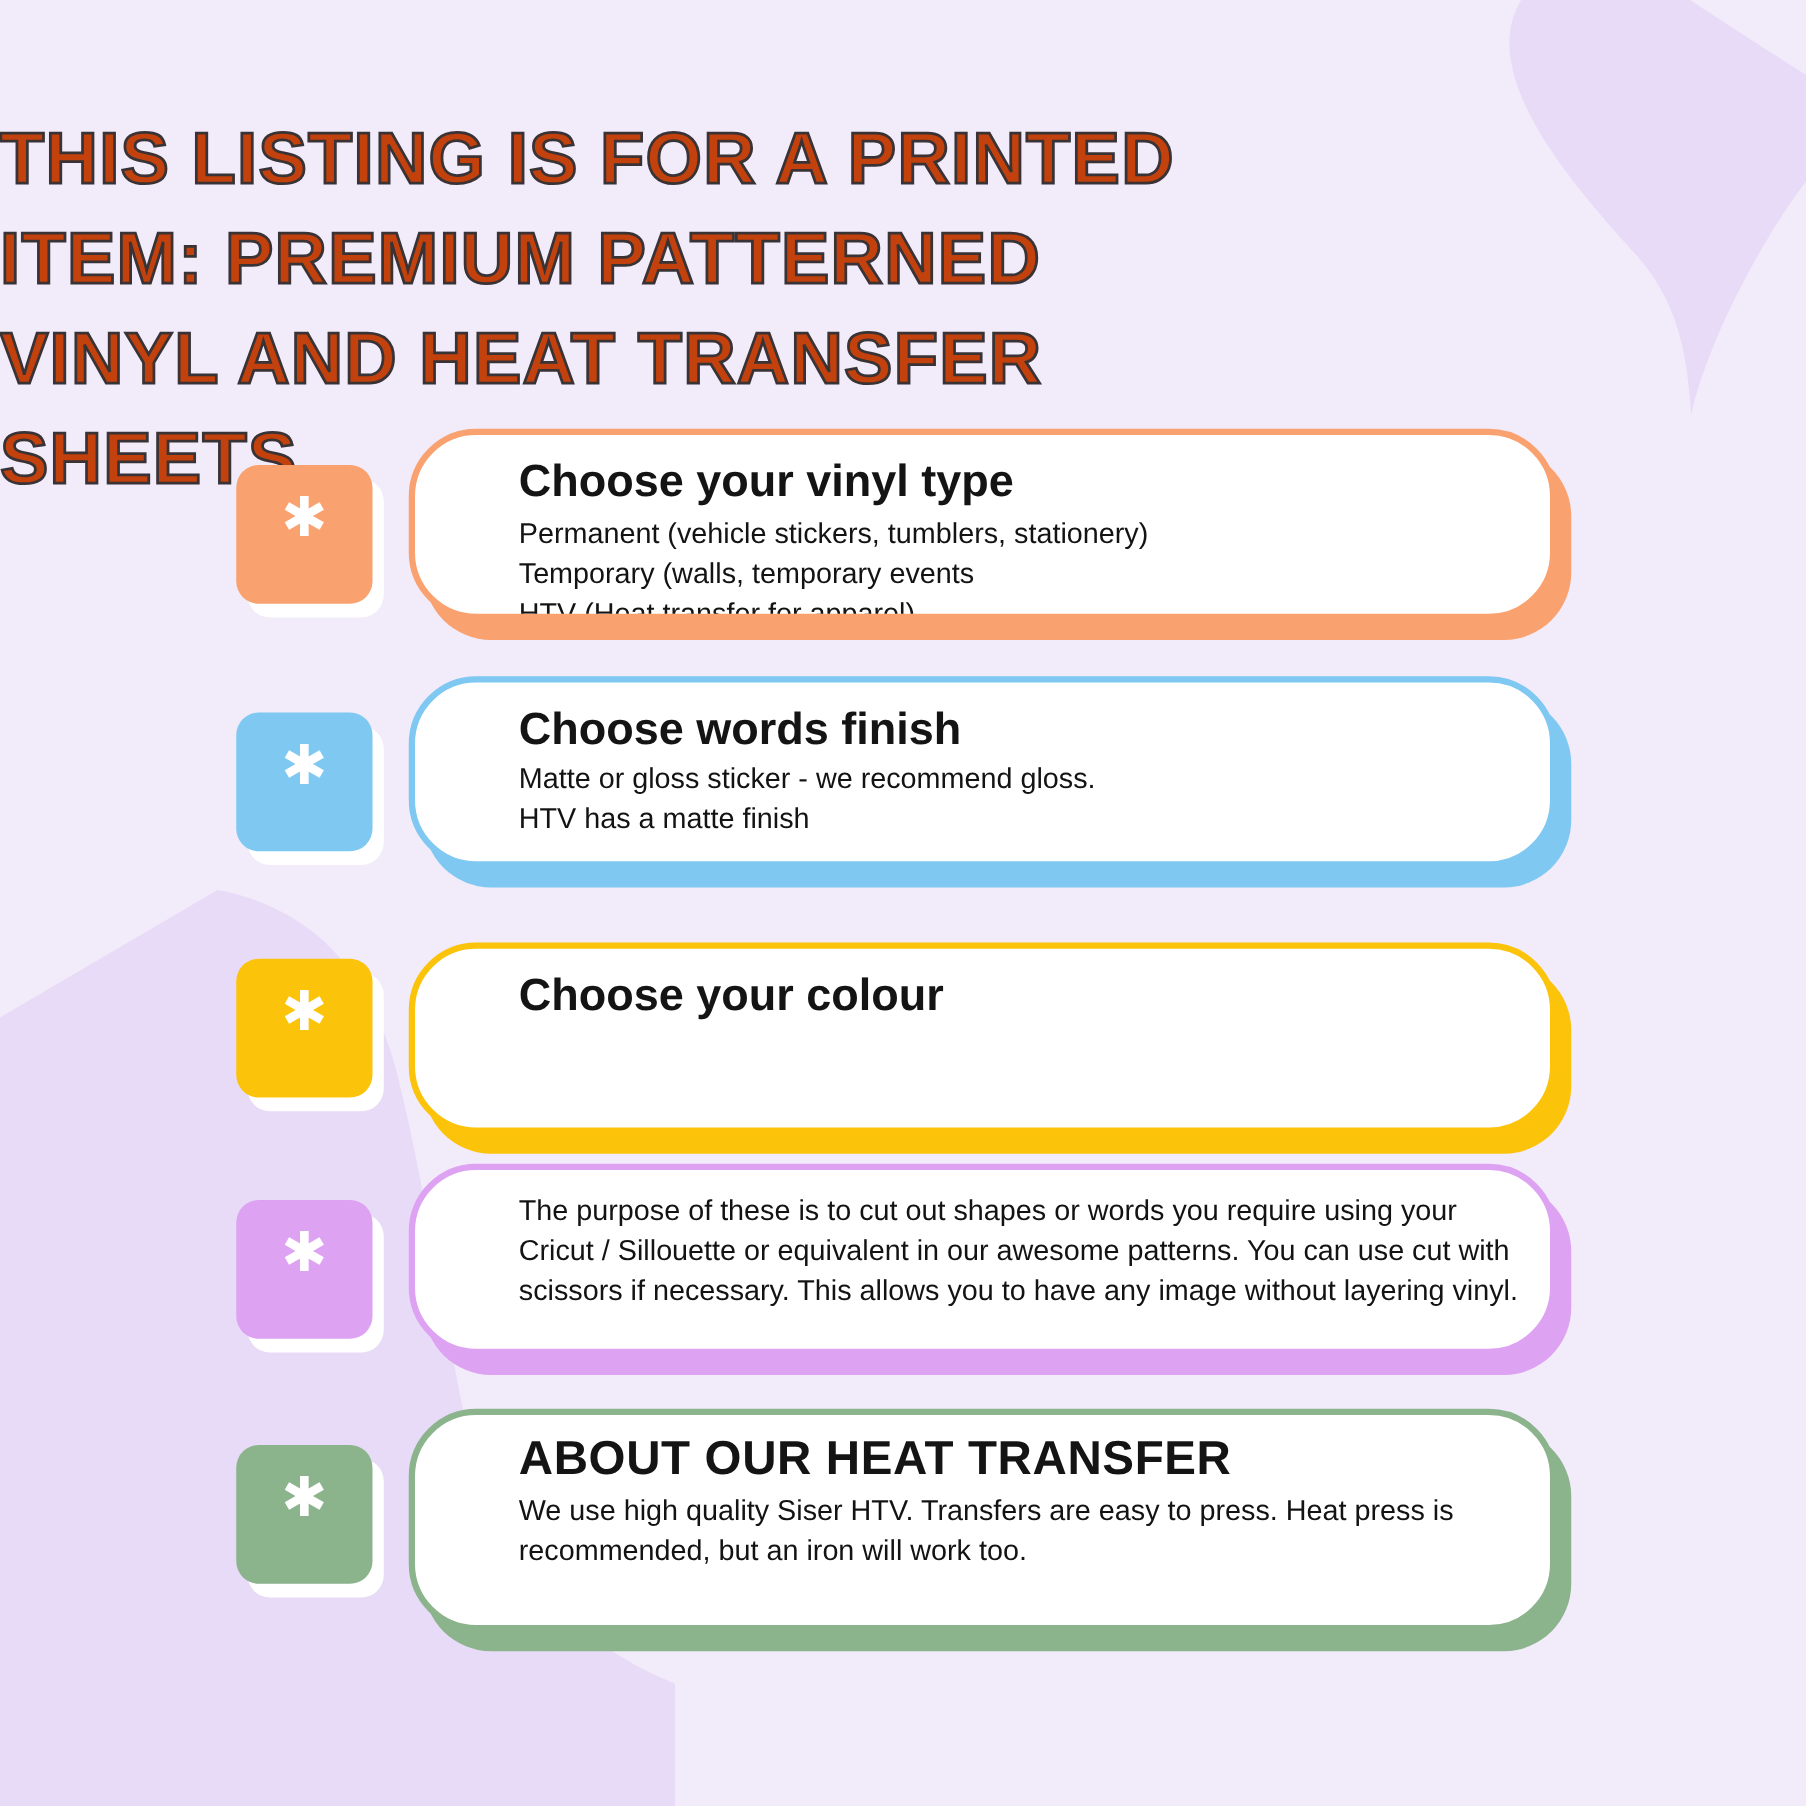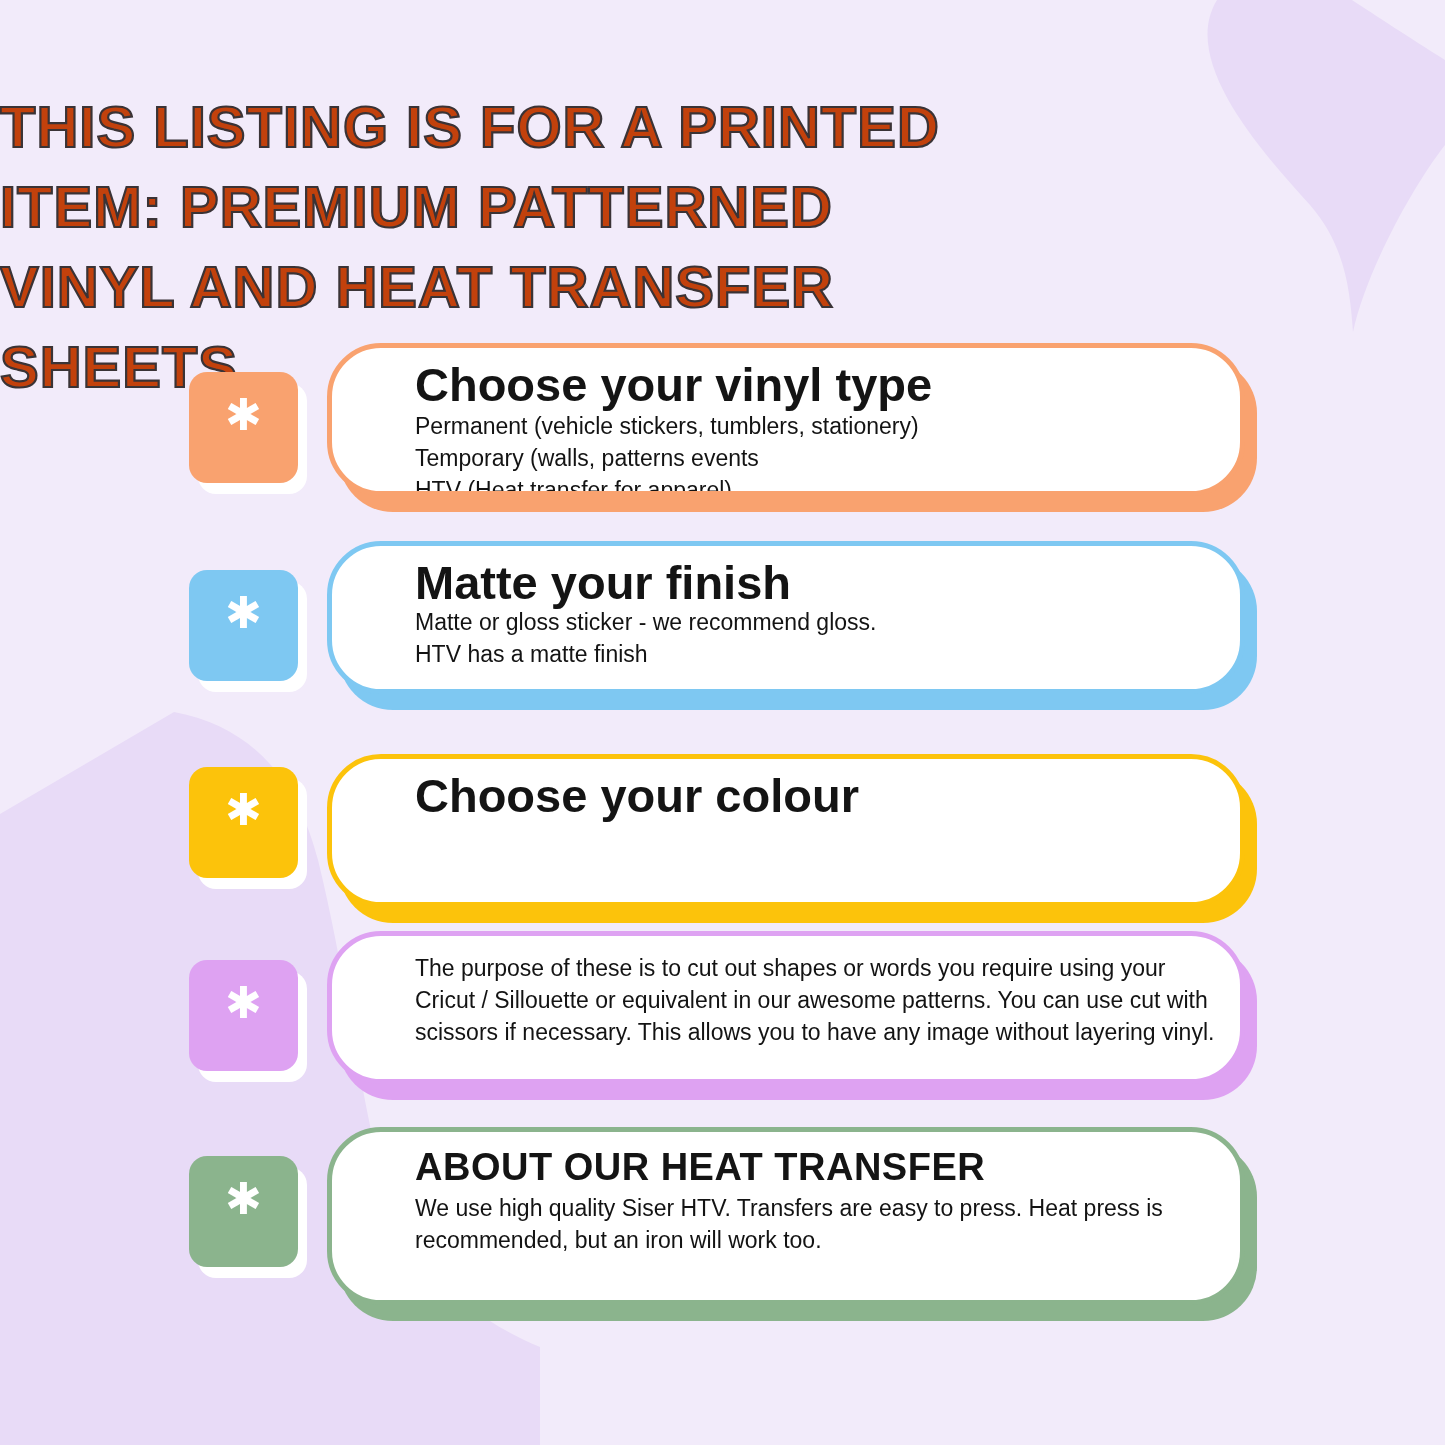--- a/index.html
+++ b/index.html
@@ -54,21 +54,21 @@
     padding:14px 12px 8px 83px;
     overflow:hidden;
   }
   .row:nth-of-type(1) .card{height:153px;}
   .row:nth-of-type(2) .card{height:153px;}
   .row:nth-of-type(3) .card{height:153px;margin-top:16px;}
   .row:nth-of-type(4) .card{height:153px;}
   .row:nth-of-type(5) .card{height:178px;}
 
   .card-heading{
-    font-size:47px;line-height:46px;font-weight:700;
+    font-size:36px;line-height:46px;font-weight:700;
     color:#141414;letter-spacing:0;
   }
   .card.caps .card-heading{
     font-size:38px;line-height:42px;letter-spacing:0.5px;
   }
   .card-body{
     font-size:23px;line-height:32px;
     color:#131313;
     white-space:pre-line;
     margin-top:2px;
@@ -101,31 +101,31 @@
 SHEETS</h1>
 
 <div class="rows">
   <div class="row" style="--accent: #F9A26F;">
     <div class="icon-square">
       <span class="asterisk">✱</span>
     </div>
     <div class="card">
       <div class="card-heading">Choose your vinyl type</div>
       <div class="card-body">Permanent (vehicle stickers, tumblers, stationery)
-Temporary (walls, patterns events
+Temporary (walls, temporary events
 HTV (Heat transfer for apparel)</div>
     </div>
   </div>
 
   <div class="row" style="--accent: #7EC8F2;">
     <div class="icon-square">
       <span class="asterisk">✱</span>
     </div>
     <div class="card">
-      <div class="card-heading">Matte your finish</div>
+      <div class="card-heading">Choose words finish</div>
       <div class="card-body">Matte or gloss sticker - we recommend gloss.
 HTV has a matte finish</div>
     </div>
   </div>
 
   <div class="row" style="--accent: #FCC30B;">
     <div class="icon-square">
       <span class="asterisk">✱</span>
     </div>
     <div class="card">

